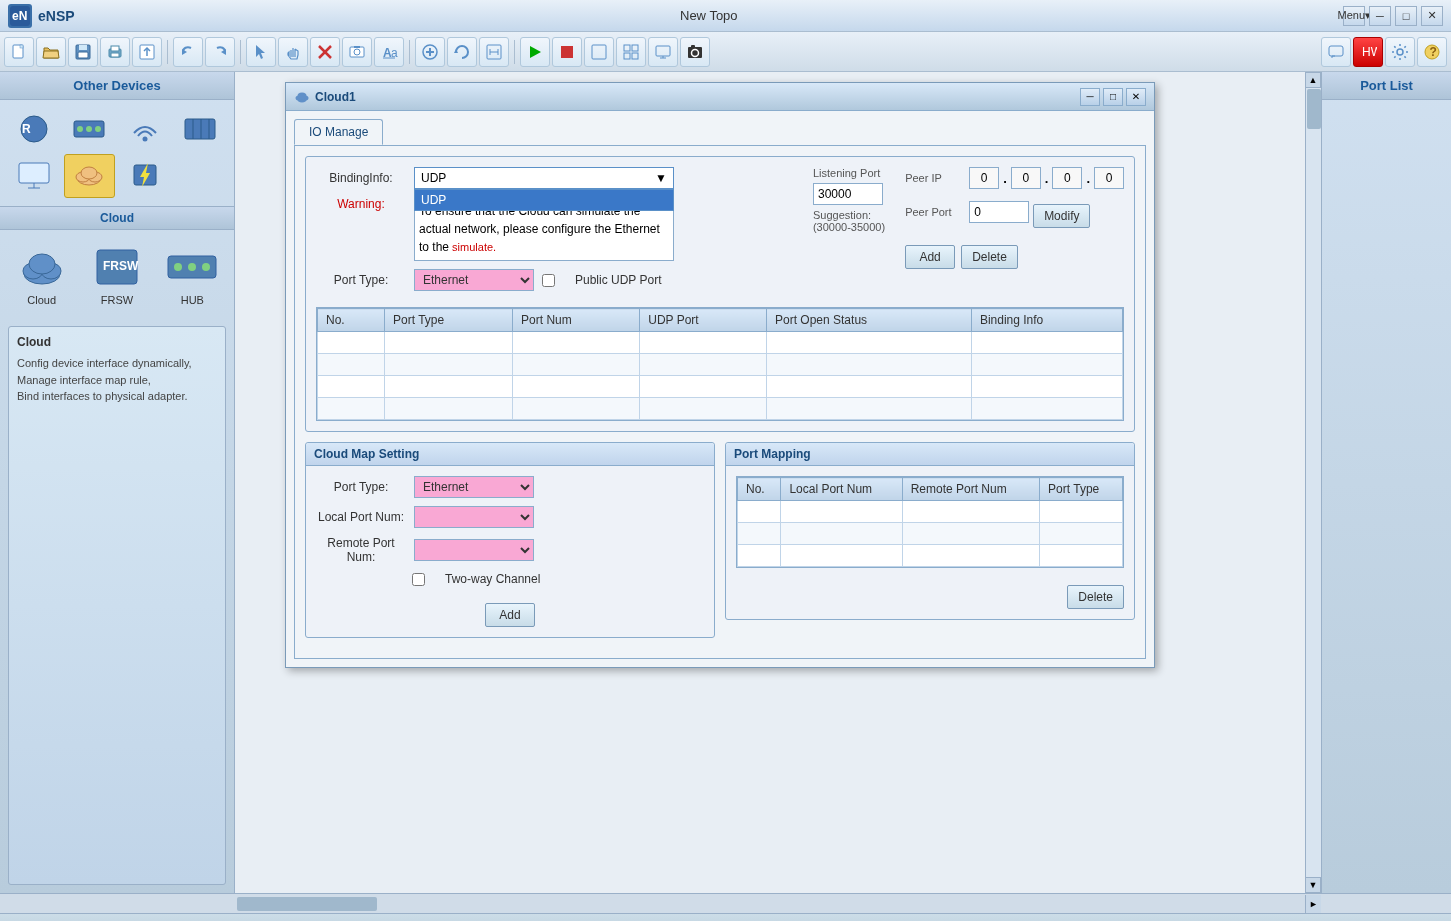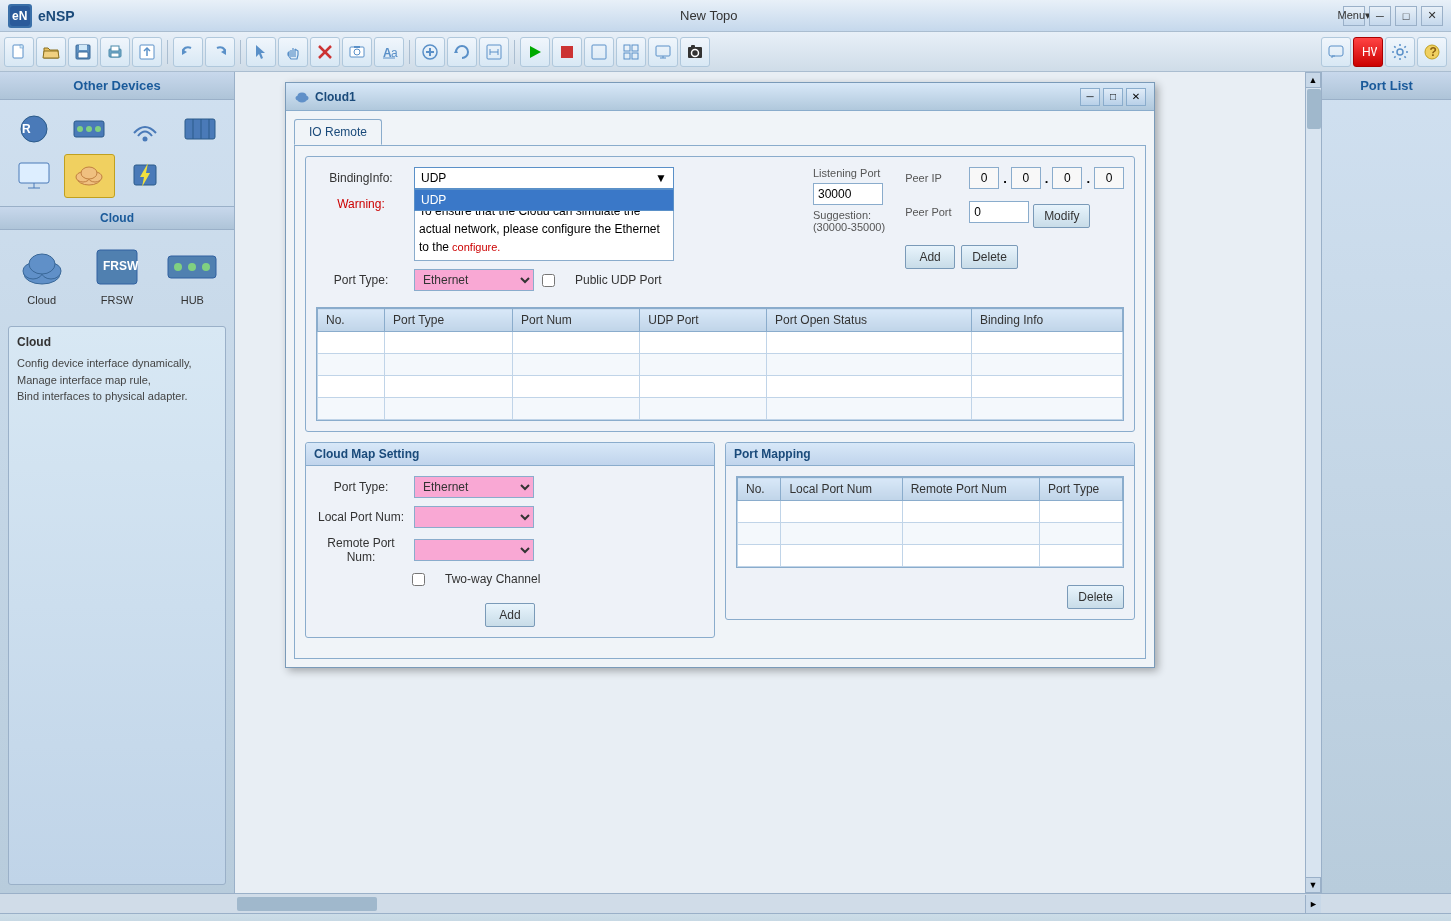--- a/index.html
+++ b/index.html
@@ -660,21 +660,21 @@
           <button class="dlg-btn">─</button>
           <button class="dlg-btn">□</button>
           <button class="dlg-btn">✕</button>
         </div>
       </div>
 
       <div class="dialog-body">
 
         <div class="tab-bar">
           <div class="tab active">
-            <span>IO Remote</span>
+            <span>IO Manage</span>
           </div>
         </div>
 
         <div class="tab-content">
 
           <div class="section-box">
             <div class="section-body">
               <div style="display:flex;gap:20px;">
 
                 <div style="flex:1;">
@@ -690,21 +690,21 @@
                         <div class="dropdown-item-selected">UDP</div>
                       </div>
                     </div>
                   </div>
 
                   <div class="form-row" style="align-items:flex-start;">
                     <span class="form-label form-label-red">Warning:</span>
                     <div style="width:260px;">
                       <div style="background:white;border:1px solid #8aaccc;padding:4px;font-size:11px;line-height:1.5;">
                         <span>To ensure that the Cloud can simulate the actual network, please configure the Ethernet to the</span>
-                        <span class="warning-text">configure.</span>
+                        <span class="warning-text">simulate.</span>
                       </div>
                     </div>
                   </div>
 
                   <div class="form-row">
                     <span class="form-label">Port Type:</span>
                     <select class="select-field" style="width:120px;">
                       <option>Ethernet</option>
                     </select>
                     <label class="checkbox-label">

